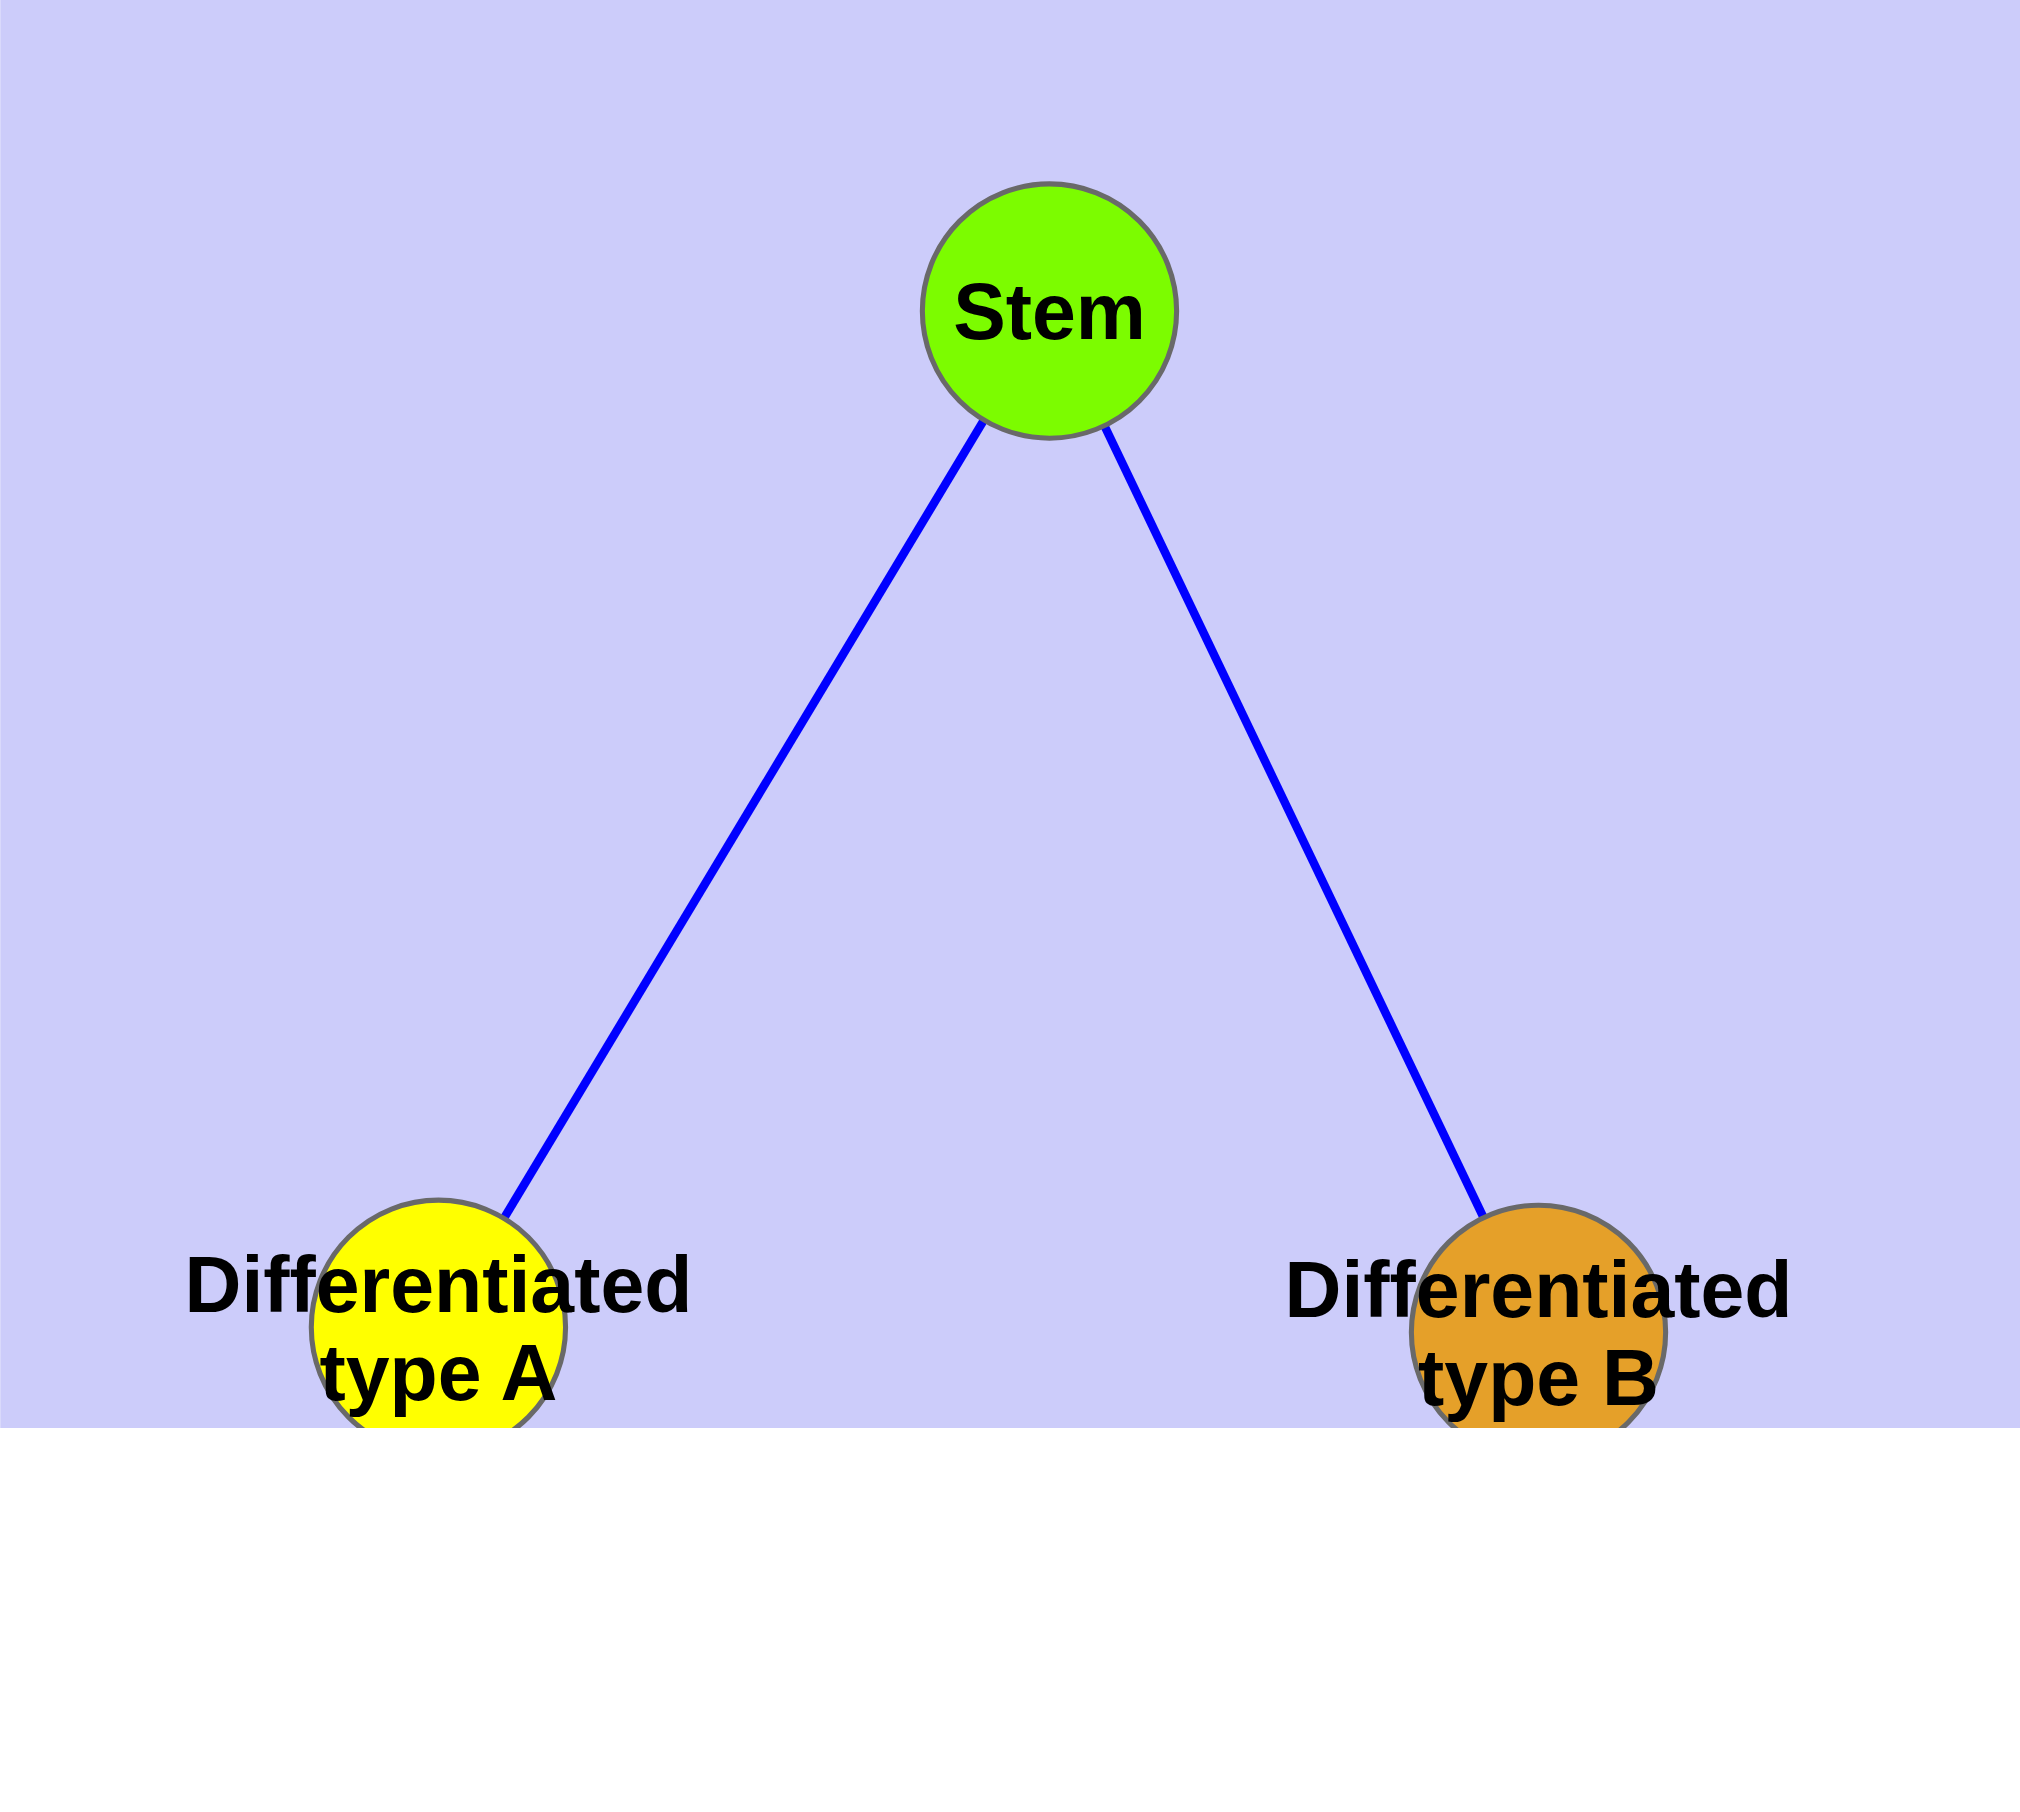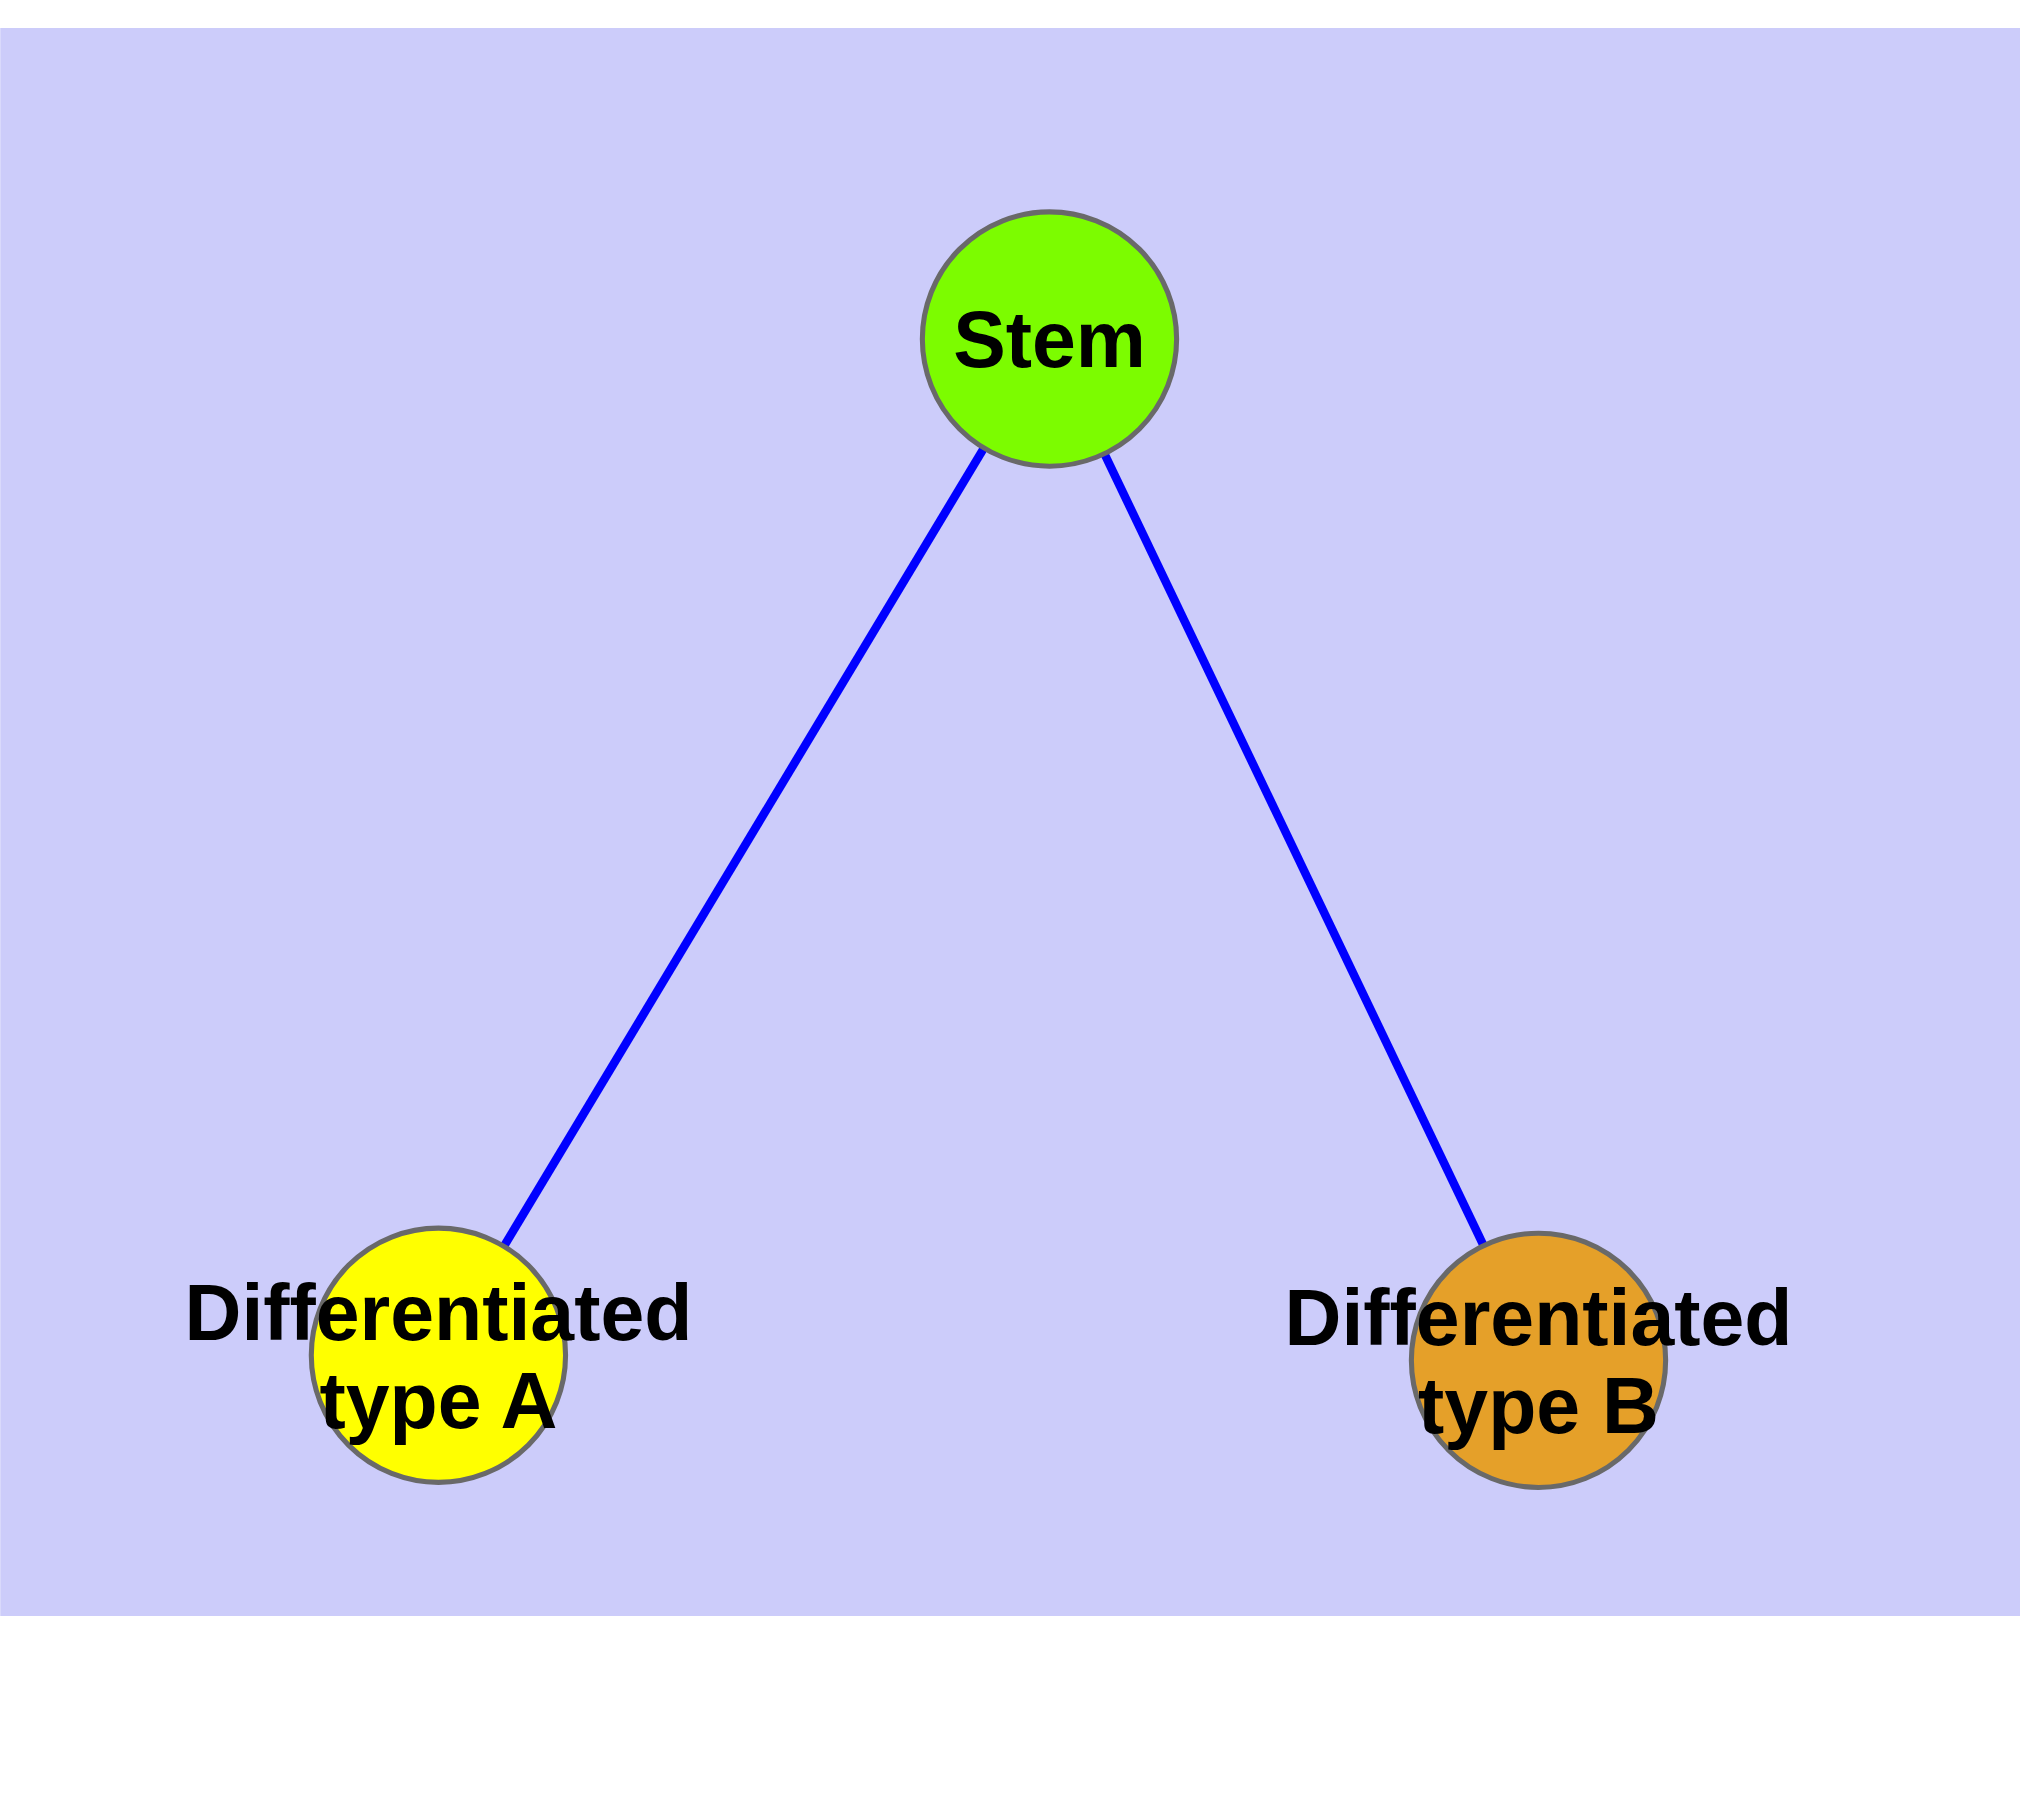--- a/index.html
+++ b/index.html
@@ -34,21 +34,21 @@
     font-weight: bold;
     fill: #000000;
     text-anchor: middle;
     dominant-baseline: alphabetic;
     white-space: pre;
   }
 </style>
 </head>
 <body style="background: rgb(255, 255, 255);">
 
-<div id="canvas" style="width: 2021px; height: 1588px; margin-top: 28px;">
+<div id="canvas" style="width: 2021px; height: 1428px;">
   <svg id="graph-svg" viewBox="0 0 2384 2138" xmlns="http://www.w3.org/2000/svg" style="width: 2021px; height: 1812px;">
 
     <rect id="bg-rect" class="graph-background" x="0" y="0" width="2384" height="2138" fill="#ccccfa"></rect>
 
     <g id="edges-layer">
         <line x1="1238" y1="367" x2="517" y2="1566" stroke="#0000ff" stroke-width="10" class="edge-line"></line>
         <line x1="1238" y1="367" x2="1815" y2="1572" stroke="#0000ff" stroke-width="10" class="edge-line"></line>
       </g>
     <g id="nodes-layer">
         <circle cx="1238" cy="367" r="150" fill="#7cfc00" stroke="#696969" stroke-width="6" class="node-circle"></circle>

